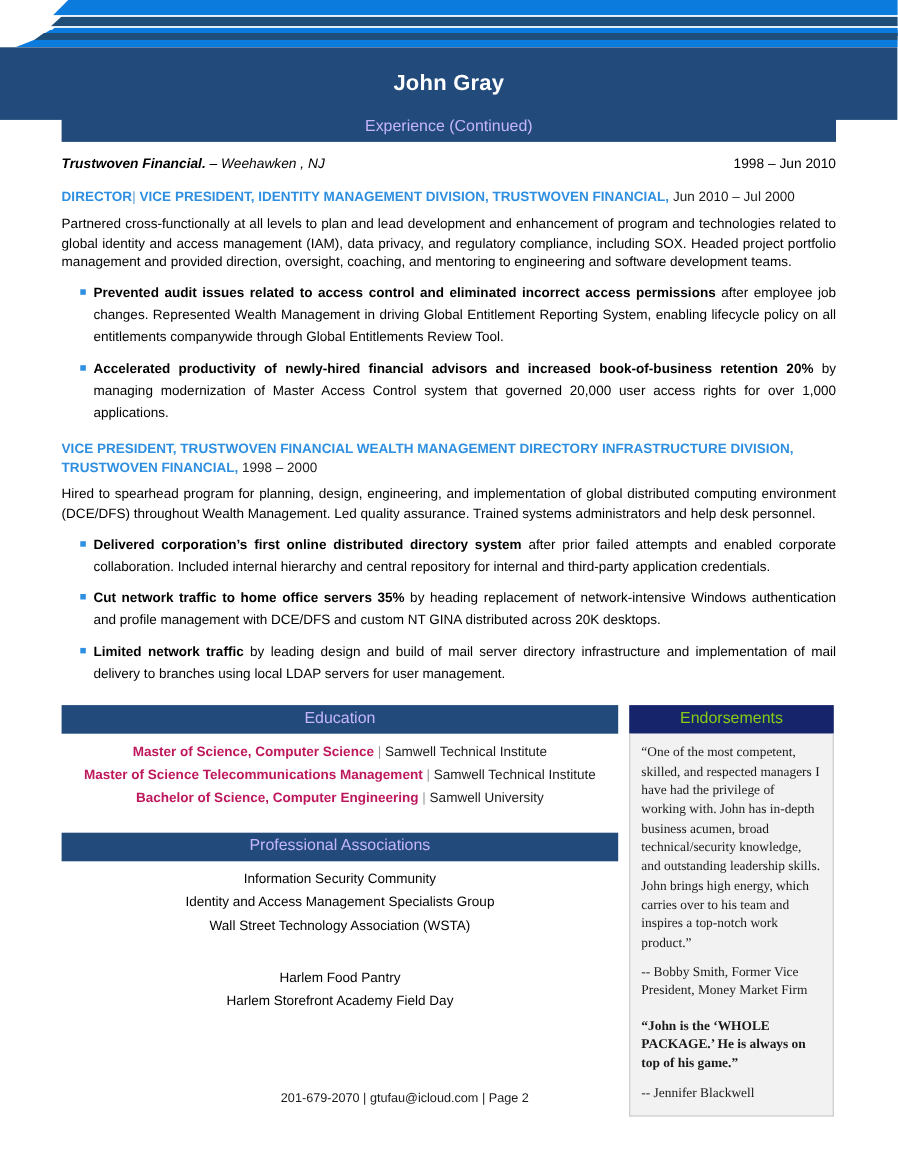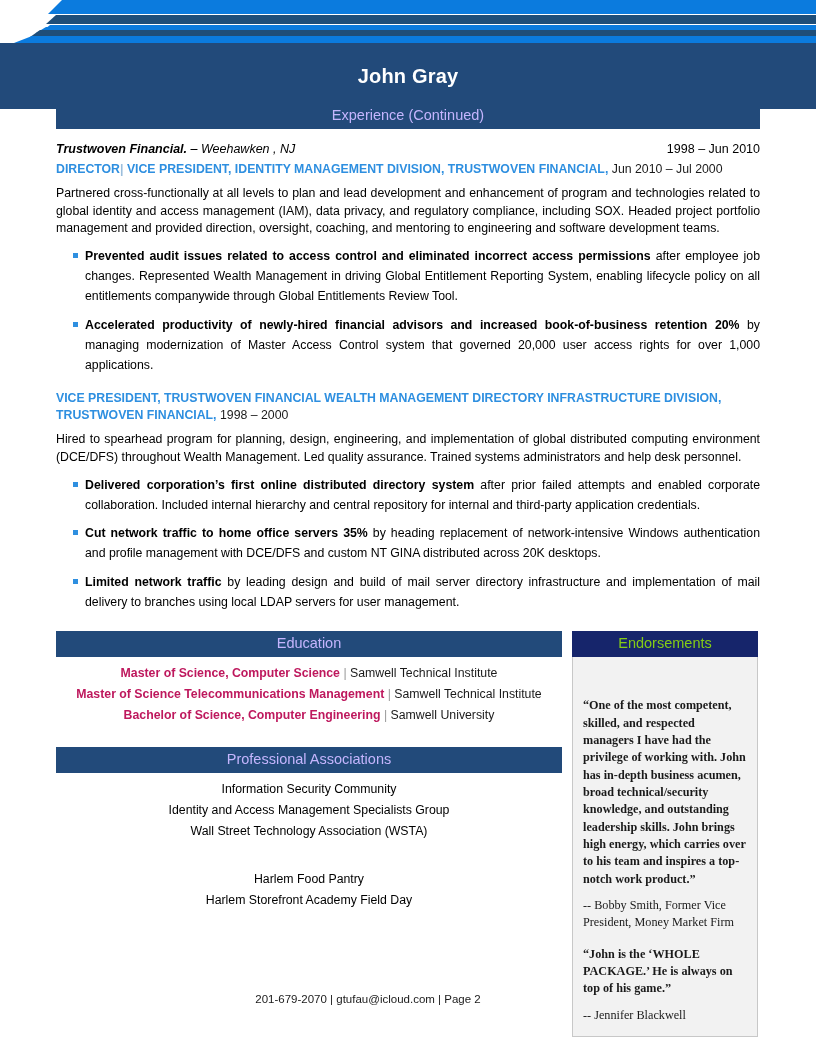--- a/index.html
+++ b/index.html
@@ -91,21 +91,21 @@
   }
   .company { font-weight: bold; font-style: italic; }
   .location { font-style: italic; }
   .job-date { white-space: nowrap; }
 
   .title-line {
     font-size: 12.3px;
     font-weight: bold;
     color: #2E8FE0;
     line-height: 1.42;
-    margin-top: 3px;
+    margin-top: 13px;
   }
   .title-line .sep { color: #9BBEDC; font-weight: bold; }
   .title-line .tdate { color: #1a1a1a; font-weight: normal; }
 
   .desc {
     font-size: 12.3px;
     line-height: 1.46;
     margin-top: 6px;
     text-align: justify;
   }
@@ -172,21 +172,21 @@
     padding: 5px 0 6px 0;
     line-height: 1.05;
   }
   .endorse-body {
     padding: 8px 10px 12px 10px;
     font-family: "Liberation Serif", serif;
     font-size: 12.2px;
     line-height: 1.42;
     color: #1a1a1a;
   }
-  .quote { font-weight: bold; margin-top: 32px; }
+  .quote { font-weight: normal; }
   .attrib { margin-top: 9px; font-weight: normal; }
   .quote2 { margin-top: 14px; font-weight: bold; }
   .attrib2 { margin-top: 9px; font-weight: normal; }
 
   
   .footer {
     position: absolute;
     top: 993px; left: 4px;
     width: 728px;
     text-align: center;

